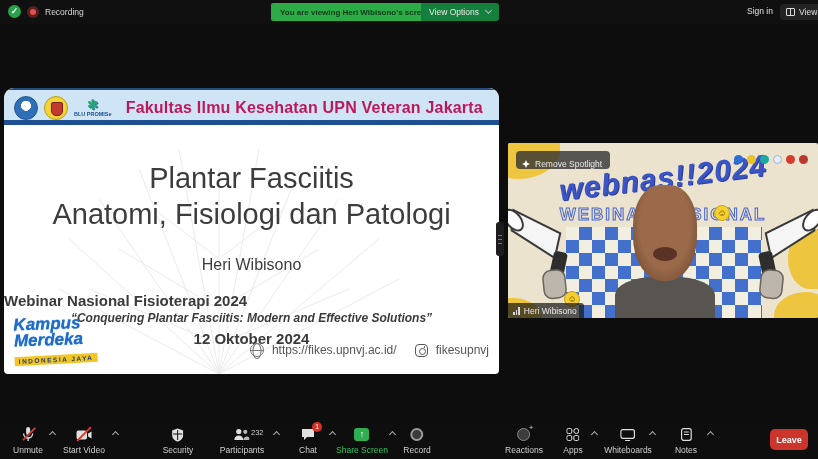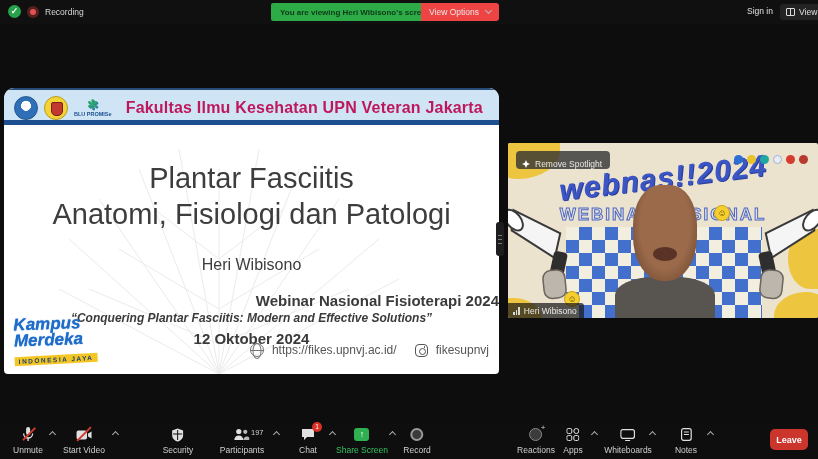--- a/index.html
+++ b/index.html
@@ -6,42 +6,42 @@
   html,body { width:818px; height:459px; background:#0d0d0d; font-family:"Liberation Sans", sans-serif; overflow:hidden; position:relative; }
 
   
   .topbar { position:absolute; left:0; top:0; width:818px; height:24px; background:#101010; }
   .rec-wrap { position:absolute; left:8px; top:5px; display:flex; align-items:center; gap:6px; }
   .enc-shield { width:13px; height:13px; border-radius:50%; background:#27a24a; color:#fff; font-size:9px; line-height:13px; text-align:center; font-weight:bold; }
   .rec-dot { width:12px; height:12px; border-radius:50%; background:rgba(220,60,60,.35); position:relative; }
   .rec-dot::after { content:""; position:absolute; left:3px; top:3px; width:6px; height:6px; border-radius:50%; background:#e05252; }
   .rec-label { color:#d6d6d6; font-size:8.5px; }
   .view-banner { position:absolute; left:271px; top:3px; height:18px; background:#2dab47; color:#0d3a18; font-size:8px; font-weight:bold; display:flex; align-items:center; padding:0 9px; border-radius:2px 0 0 2px; }
-  .view-options { position:absolute; left:421px; top:3px; height:18px; background:#ef4444; color:#e8e8e8; font-size:8.5px; display:flex; align-items:center; gap:7px; padding:0 8px; border-radius:0 3px 3px 0; cursor:pointer; }
+  .view-options { position:absolute; left:421px; top:3px; height:18px; background:#15803d; color:#e8e8e8; font-size:8.5px; display:flex; align-items:center; gap:7px; padding:0 8px; border-radius:0 3px 3px 0; cursor:pointer; }
   .chev-down { width:5px; height:5px; border-right:1.2px solid #bbb; border-bottom:1.2px solid #bbb; transform:rotate(45deg); margin-top:-3px; }
   .signin { position:absolute; left:747px; top:6px; color:#e0e0e0; font-size:8.5px; cursor:pointer; }
   .view-btn { position:absolute; left:780px; top:4px; height:16px; display:flex; align-items:center; gap:4px; background:#232323; border-radius:3px; padding:0 6px; color:#e0e0e0; font-size:8.5px; cursor:pointer; }
   .grid-ico { width:9px; height:8px; border:1px solid #ddd; border-radius:1px; position:relative; }
   .grid-ico::after { content:""; position:absolute; left:2.5px; top:-1px; width:1px; height:8px; background:#ddd; }
 
   
   .slide { position:absolute; left:4px; top:88px; width:495px; height:286px; background:#ffffff; border-radius:10px 10px 4px 4px; overflow:hidden; }
   .slide-band { position:absolute; left:0; top:0; width:100%; height:37px; background:#cfe4f4; border-top:2px solid #274a77; display:flex; align-items:center; padding:0 10px; gap:6px; }
   .slide-band::after { content:""; position:absolute; left:0; bottom:0; width:100%; height:5px; background:#1d4f91; }
   .logo-kemdik { width:24px; height:24px; border-radius:50%; background:radial-gradient(circle at 50% 40%, #fff 0 28%, #2e6fb7 30% 100%); border:1px solid #24558c; flex:none; }
   .logo-upn { width:24px; height:24px; border-radius:50%; background:#f2d437; border:1px solid #b79d1d; position:relative; flex:none; }
   .logo-upn::after { content:""; position:absolute; left:6px; top:5px; width:10px; height:12px; background:#c23a2f; border-radius:2px 2px 5px 5px; border:1px solid #7c1f18; }
   .logo-blu { display:flex; flex-direction:column; align-items:center; flex:none; margin-right:8px; }
   .blu-x { font-size:13px; font-weight:bold; color:#2ba86b; line-height:12px; text-shadow:1px 1px 0 #2e6fb7; }
   .blu-txt { font-size:5.5px; font-weight:bold; color:#1d4f91; }
   .band-title { flex:1; text-align:center; color:#be185d; font-size:16px; font-weight:bold; letter-spacing:.2px; padding-right:6px; }
 
   .slide-title { position:absolute; left:0; top:72px; width:100%; text-align:center; color:#3d3d3d; font-size:29px; line-height:36px; }
   .presenter { position:absolute; left:0; top:168px; width:100%; text-align:center; color:#3d3d3d; font-size:16px; }
-  .event-line { position:absolute; left:0; top:204px; width:100%; text-align:right; color:#3a3a3a; font-size:15px; font-weight:bold; }
+  .event-line { position:absolute; left:0; top:204px; width:100%; text-align:left; color:#3a3a3a; font-size:15px; font-weight:bold; }
   .quote-line { position:absolute; left:0; top:223px; width:100%; text-align:center; color:#3a3a3a; font-size:12px; font-style:italic; font-weight:bold; }
   .date-line { position:absolute; left:0; top:242px; width:100%; text-align:center; color:#3a3a3a; font-size:15px; font-weight:bold; }
   .links-row { position:absolute; right:10px; top:255px; display:flex; align-items:center; gap:8px; color:#555; font-size:12px; }
   .globe-ico { width:14px; height:14px; border:1.3px solid #777; border-radius:50%; position:relative; }
   .globe-ico::before { content:""; position:absolute; left:50%; top:-1px; width:7px; height:14px; border:1px solid #777; border-radius:50%; transform:translateX(-50%); }
   .globe-ico::after { content:""; position:absolute; left:-1px; top:5.5px; width:14px; height:1px; background:#777; }
   .ig-ico { width:13px; height:13px; border:1.4px solid #555; border-radius:4px; position:relative; margin-left:10px; }
   .ig-ico::before { content:""; position:absolute; left:3px; top:3px; width:5px; height:5px; border:1.2px solid #555; border-radius:50%; }
   .ig-ico::after { content:""; position:absolute; right:1.5px; top:1.5px; width:1.5px; height:1.5px; background:#555; border-radius:50%; }
 
@@ -276,21 +276,21 @@
   </div>
 
   <div class="tbi" style="left:242px">
     <span class="ico">
       <svg width="16" height="13" viewBox="0 0 16 13">
           <circle cx="5" cy="3.5" r="2.6" fill="#e0e0e0"></circle>
           <path d="M0.5 12 a4.5 4.5 0 0 1 9 0 Z" fill="#e0e0e0"></path>
           <circle cx="11.5" cy="3.8" r="2.1" fill="#b9b9b9"></circle>
           <path d="M9.5 12 a3.6 3.6 0 0 1 6 -2.6 L15.5 12 Z" fill="#b9b9b9"></path>
         </svg>
-      <span class="count">197</span>
+      <span class="count">232</span>
     </span>
     <span>Participants</span>
   </div>
   <span class="chev-up" style="left:274px"></span>
 
   <div class="tbi" style="left:308px">
     <span class="ico">
       <svg width="14" height="13" viewBox="0 0 14 13">
           <path d="M1 1 h12 v8 h-7 l-3 3 v-3 h-2 Z" fill="#e0e0e0"></path>
         </svg>
@@ -309,21 +309,21 @@
   <span class="chev-up" style="left:390px"></span>
 
   <div class="tbi" style="left:417px">
     <span class="ico">
         <span class="rec-ico"></span>
       </span>
     <span>Record</span>
   </div>
 
 
-  <div class="tbi" style="left:536px">
+  <div class="tbi" style="left:524px">
     <span class="ico">
         <span class="react-ico"></span>
       </span>
     <span>Reactions</span>
   </div>
 
   <div class="tbi" style="left:573px">
     <span class="ico">
       <svg width="13" height="13" viewBox="0 0 13 13">
           <rect x="0.5" y="0.5" width="5" height="5" rx="1.5" fill="none" stroke="#e0e0e0"></rect>

